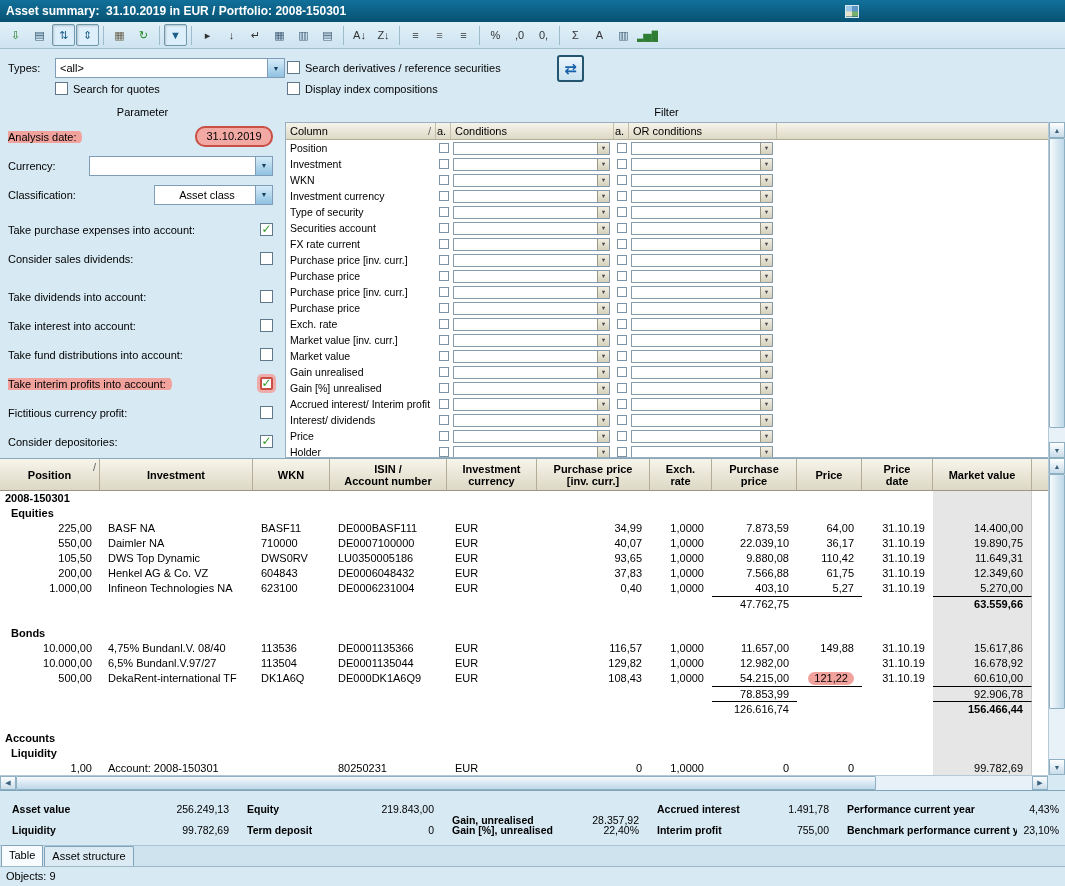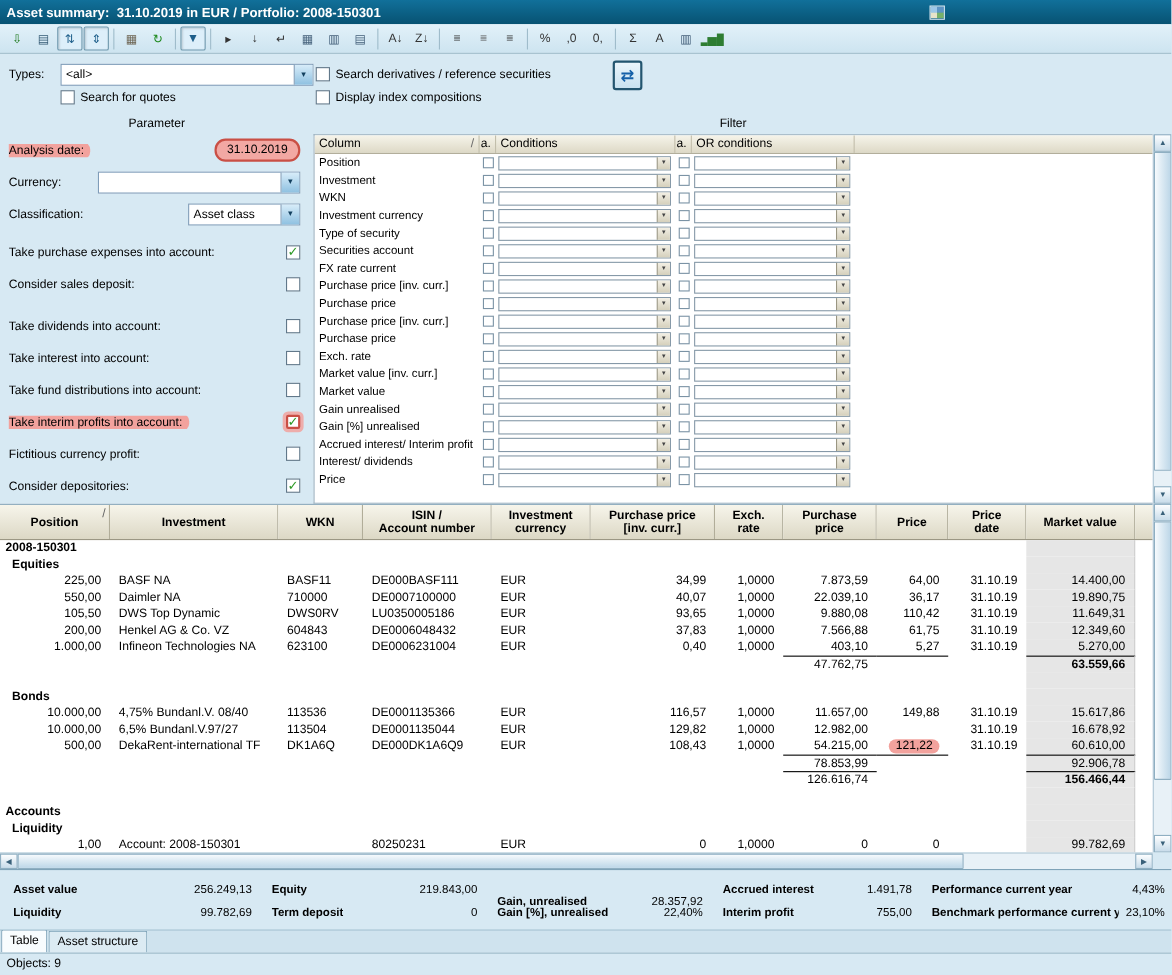--- a/index.html
+++ b/index.html
@@ -37,21 +37,21 @@
   .refresh-btn {position:absolute; left:557px; top:6px; width:27px; height:27px; border:2px solid #23556f; border-radius:3px; background:linear-gradient(#eaf5fb,#c9e2f0); display:flex; align-items:center; justify-content:center; color:#1560a8; font-size:15px; font-weight:bold;}
 
   
   .parampanel {position:absolute; left:0; top:105px; width:285px; height:353px;}
   .panel-title {text-align:center; height:17px; line-height:15px;}
   .prow {display:flex; align-items:center; height:29px; padding:0 12px 0 8px;}
   .plabel {flex:1; overflow:hidden; white-space:nowrap;}
   .pill {background:#f2a29d; border-radius:7px; padding:2px 6px; margin-left:-6px;}
   .pinput {width:78px; height:21px; background:#f2a8a3; border:2px solid #c94f45; border-radius:10px; text-align:center; line-height:17px; flex:none;}
   .w184 {width:184px; flex:none;}
-  .w118 {width:102px; flex:none;}
+  .w118 {width:119px; flex:none;text-align:center;}
 
   
   .filterpanel {position:absolute; left:285px; top:105px; width:763px; height:353px;}
   .ftable {position:absolute; left:0; top:17px; width:763px; height:336px; background:#fff; border:1px solid #9ab0bf; border-right:none; overflow:hidden;}
   .fhead {display:flex; height:17px; background:linear-gradient(#f6f4ea,#ddd9c6); border-bottom:1px solid #b2ae9b;}
   .fh {border-right:1px solid #c2beab; padding-left:4px; line-height:16px; overflow:hidden; white-space:nowrap;}
   .frest {flex:1; border-right:none;}
   .sortind {float:right; margin-right:4px; color:#666;}
   .fname {width:150px; flex:none;}
   .fa {width:15px; flex:none; padding-left:1px;}
@@ -194,21 +194,21 @@
         <div class="xsel w118">
           <span class="selval">Asset class</span>
           <span class="dd">▼</span>
         </div>
       </div>
       <div class="prow" style="margin-top: 6px;">
         <div class="plabel"><span>Take purchase expenses into account:</span></div>
         <span class="cb checked"></span>
       </div>
       <div class="prow">
-        <div class="plabel"><span>Consider sales deposit:</span></div>
+        <div class="plabel"><span>Consider sales dividends:</span></div>
         <span class="cb"></span>
       </div>
       <div class="prow" style="margin-top: 9px;">
         <div class="plabel"><span>Take dividends into account:</span></div>
         <span class="cb"></span>
       </div>
       <div class="prow">
         <div class="plabel"><span>Take interest into account:</span></div>
         <span class="cb"></span>
       </div>
@@ -580,20 +580,39 @@
             <span class="fcb"></span>
           </div>
           <div class="fc fcond2">
             <span class="fcombo">
               <i class="fdd">▼</i>
             </span>
           </div>
         </div>
         <div class="frow">
           <div class="fc fname">Price</div>
+          <div class="fc fa">
+            <span class="fcb"></span>
+          </div>
+          <div class="fc fcond">
+            <span class="fcombo">
+              <i class="fdd">▼</i>
+            </span>
+          </div>
+          <div class="fc fa">
+            <span class="fcb"></span>
+          </div>
+          <div class="fc fcond2">
+            <span class="fcombo">
+              <i class="fdd">▼</i>
+            </span>
+          </div>
+        </div>
+        <div class="frow">
+          <div class="fc fname">Holder</div>
           <div class="fc fa">
             <span class="fcb"></span>
           </div>
           <div class="fc fcond">
             <span class="fcombo">
               <i class="fdd">▼</i>
             </span>
           </div>
           <div class="fc fa">
             <span class="fcb"></span>

